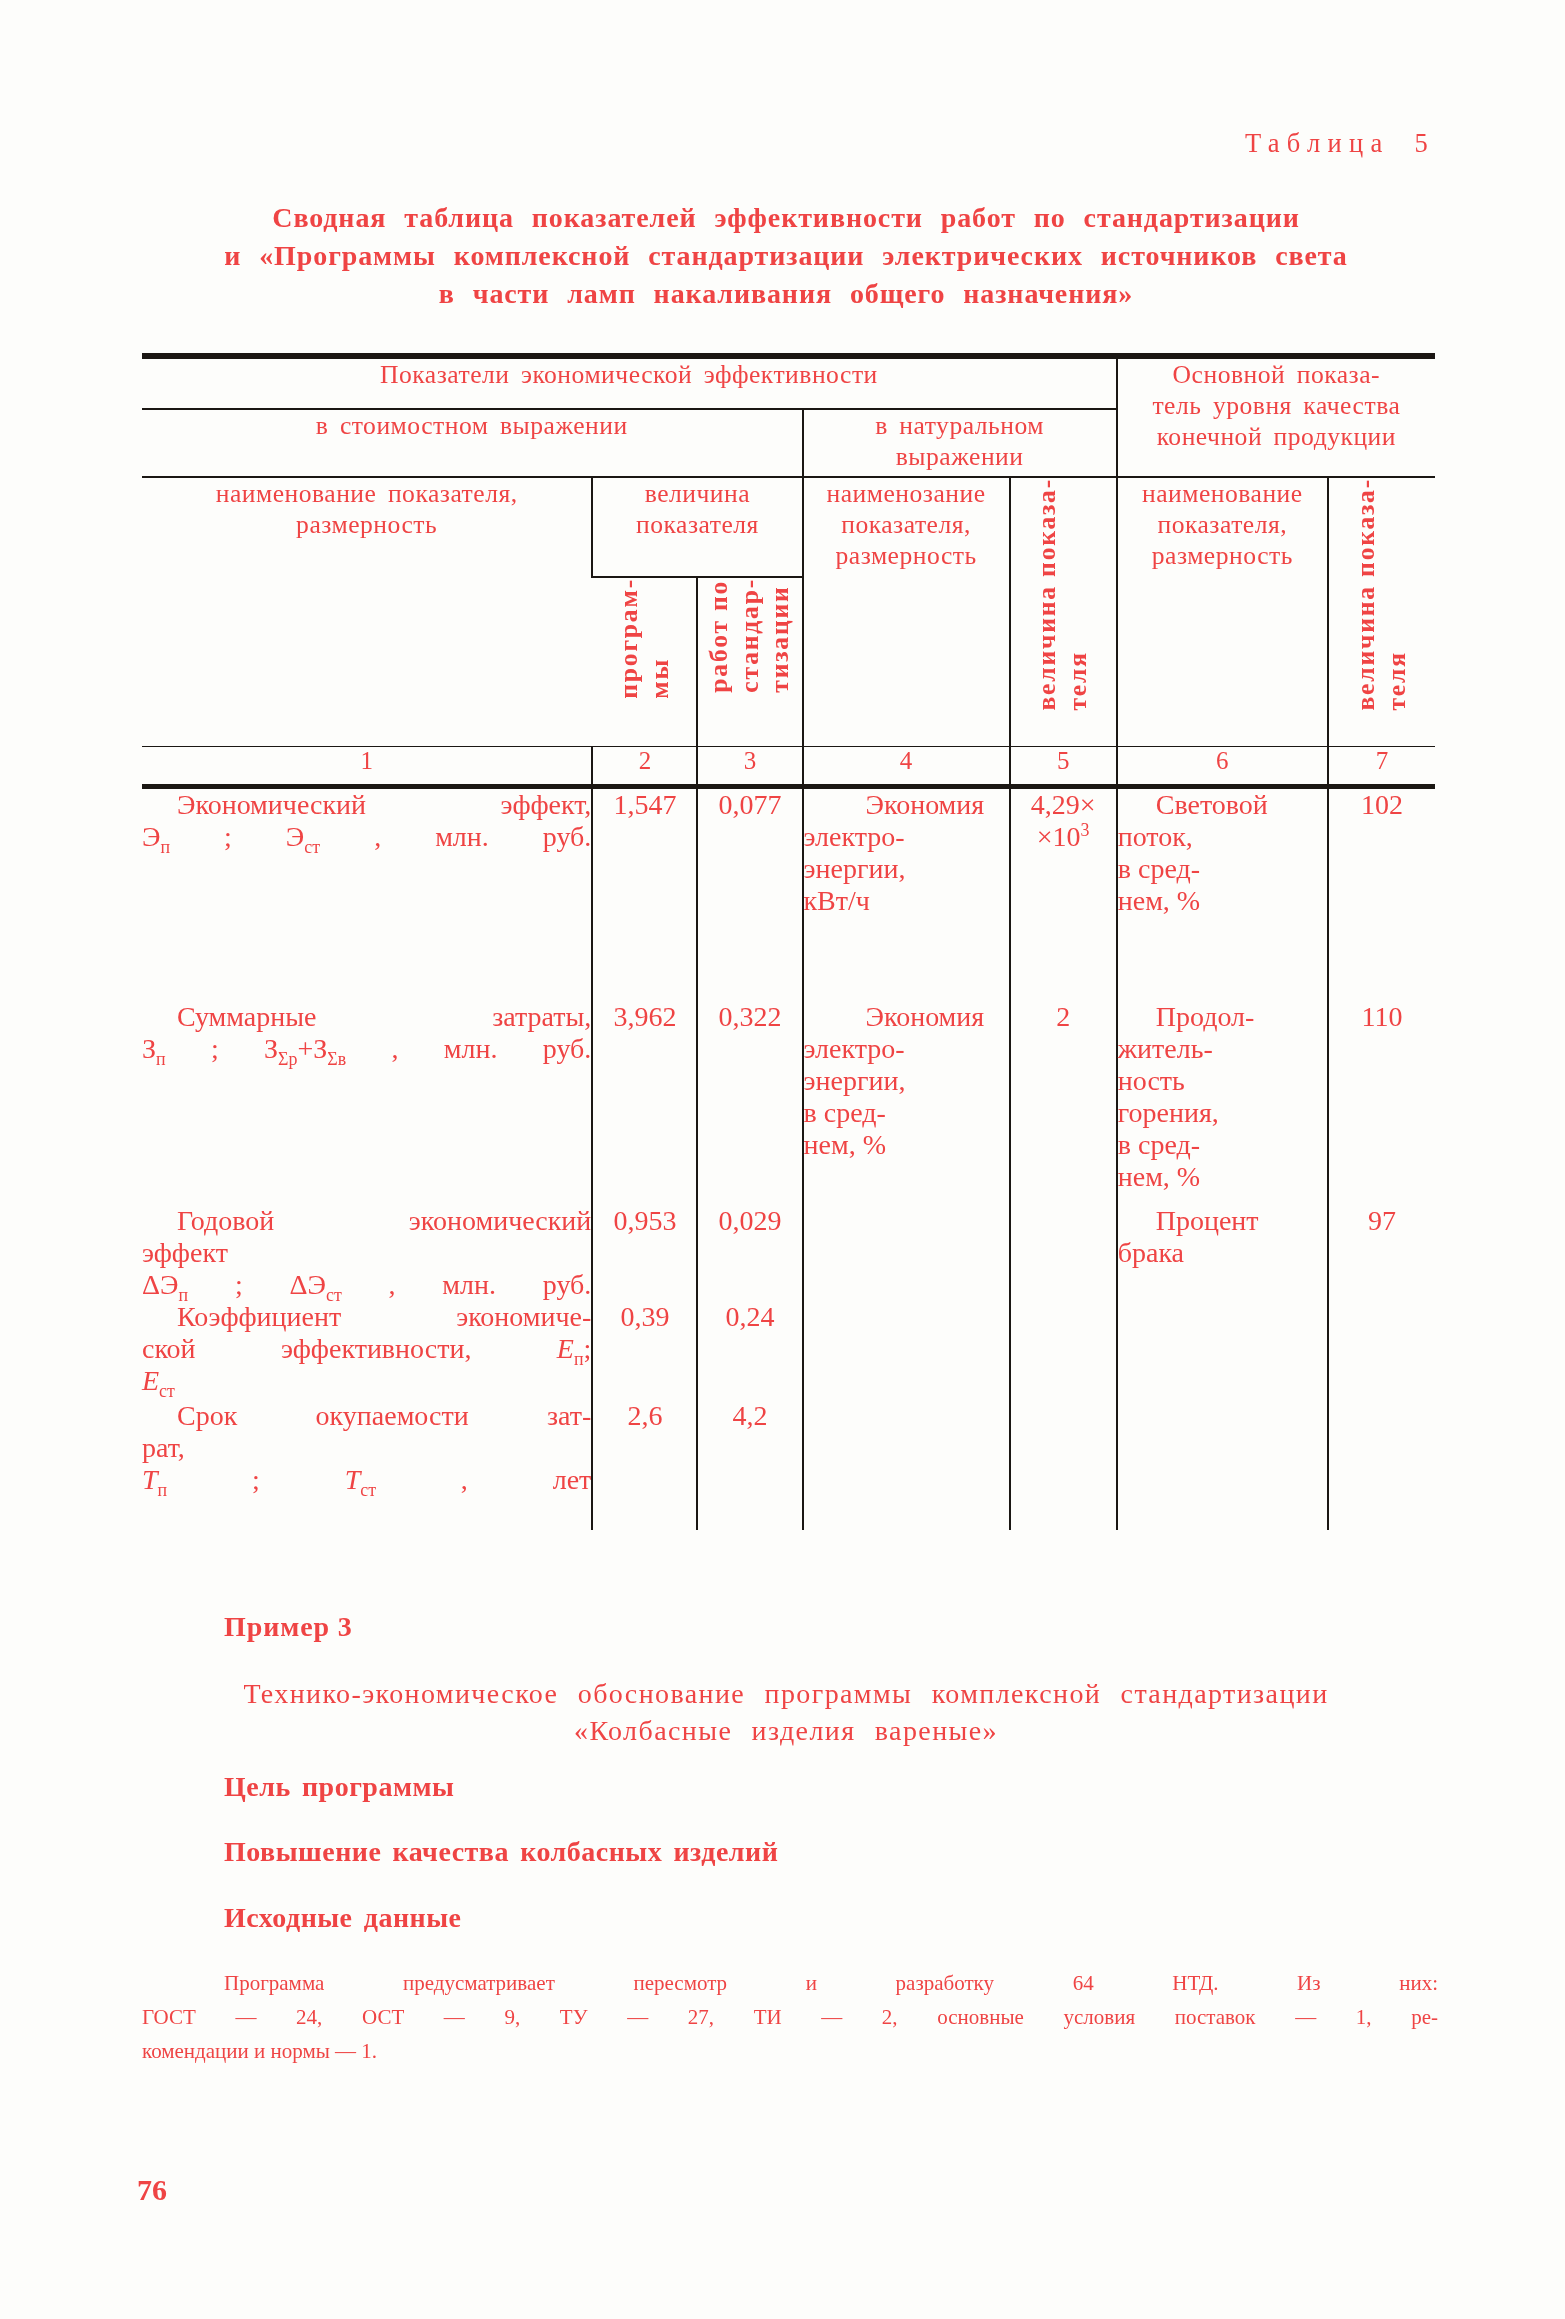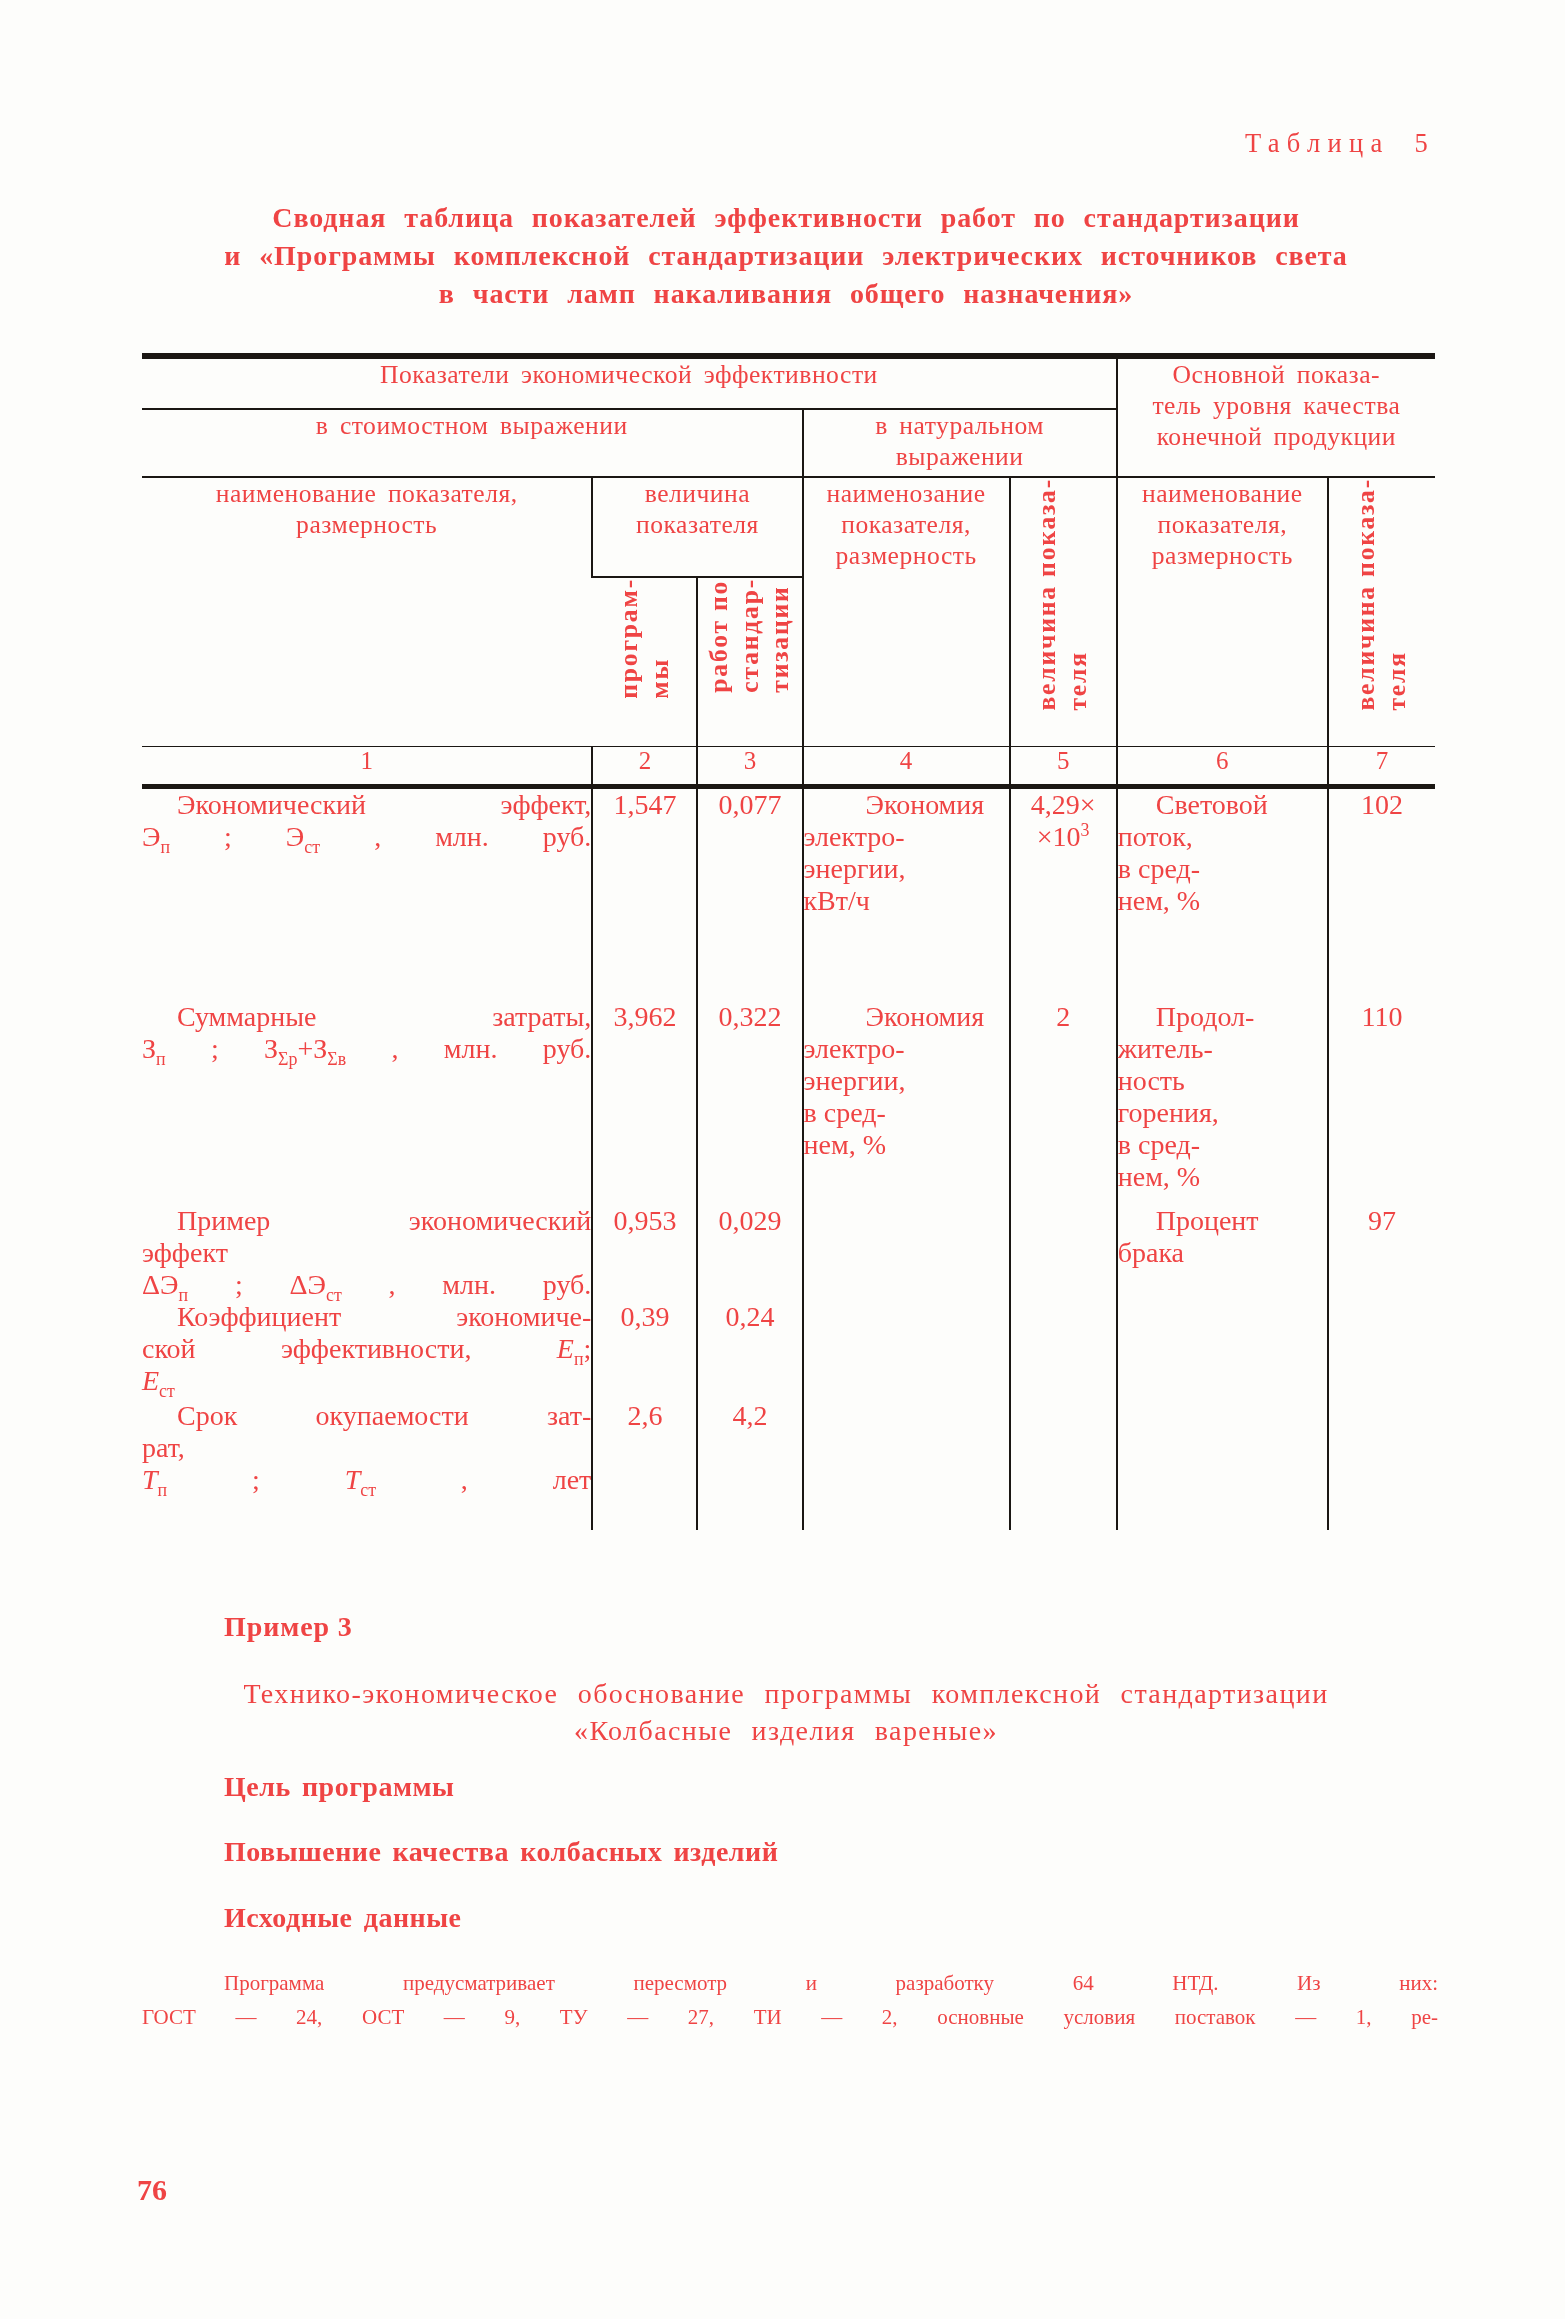--- a/index.html
+++ b/index.html
@@ -212,21 +212,21 @@
             <div class="ln">ность</div>
             <div class="ln">горения,</div>
             <div class="ln">в сред-</div>
             <div class="ln">нем, %</div>
           </td>
       <td class="bcell c-qualval bl pt37">110</td>
     </tr>
 
     <tr class="r3">
       <td class="bcell c-name">
-            <div class="ln">Пример экономический</div>
+            <div class="ln">Годовой экономический</div>
             <div class="ln">эффект</div>
             <div class="ln">ΔЭ<sub>п</sub> ; ΔЭ<sub>ст</sub> , млн. руб.</div>
           </td>
       <td class="bcell c-val bl pt70">0,953</td>
       <td class="bcell c-val bl pt70">0,029</td>
       <td class="bl"></td>
       <td class="bl"></td>
       <td class="bcell c-qual bl pt33">
             <div class="ln">Процент</div>
             <div class="ln">брака</div>
@@ -271,18 +271,19 @@
 
   <div class="h-goal">Цель программы</div>
 
   <div class="goal-text">Повышение качества колбасных изделий</div>
 
   <div class="h-data">Исходные данные</div>
 
   <div class="paragraph">
     <div class="pline first">Программа предусматривает пересмотр и разработку 64 НТД. Из них:</div>
     <div class="pline">ГОСТ — 24, ОСТ — 9, ТУ — 27, ТИ — 2, основные условия поставок — 1, ре-</div>
+    <div class="pline last">комендации и нормы — 1.</div>
   </div>
 
   <div class="page-number">76</div>
 
 </div>
 
 
 </body></html>

